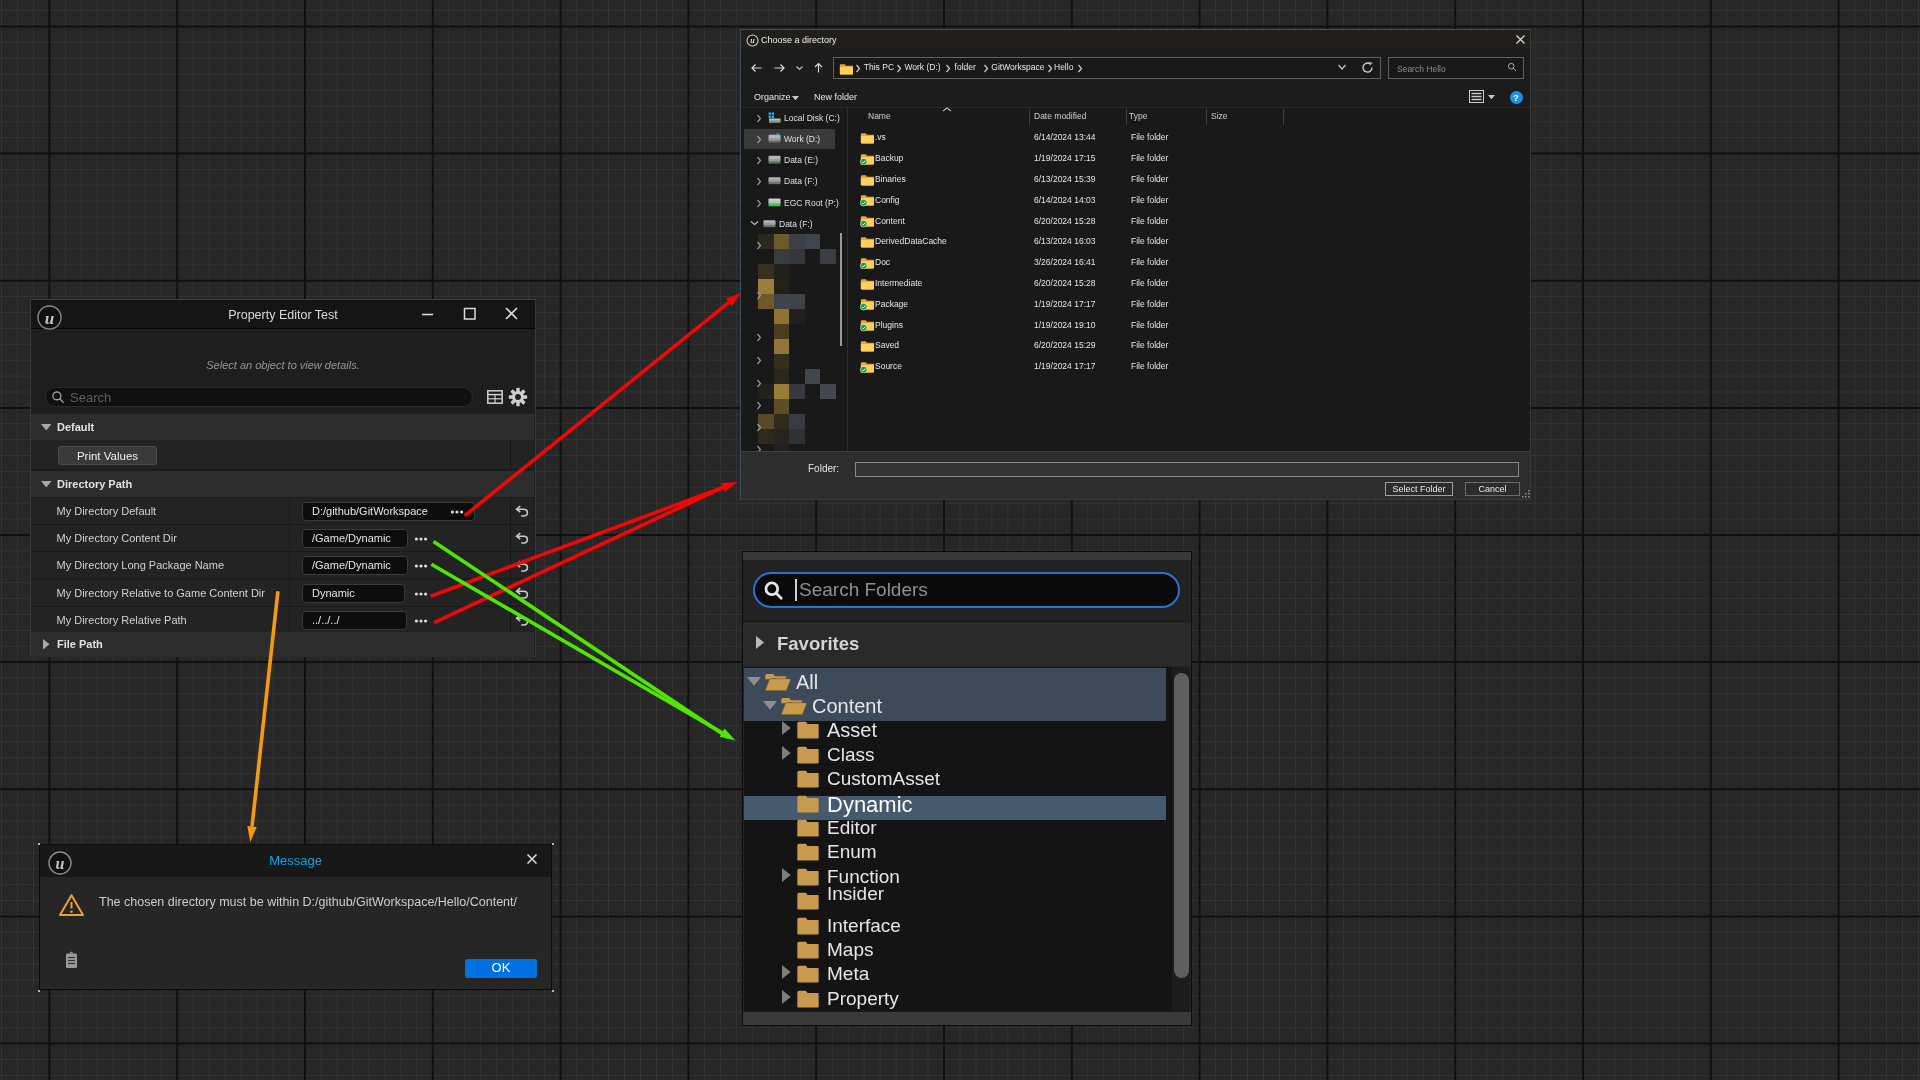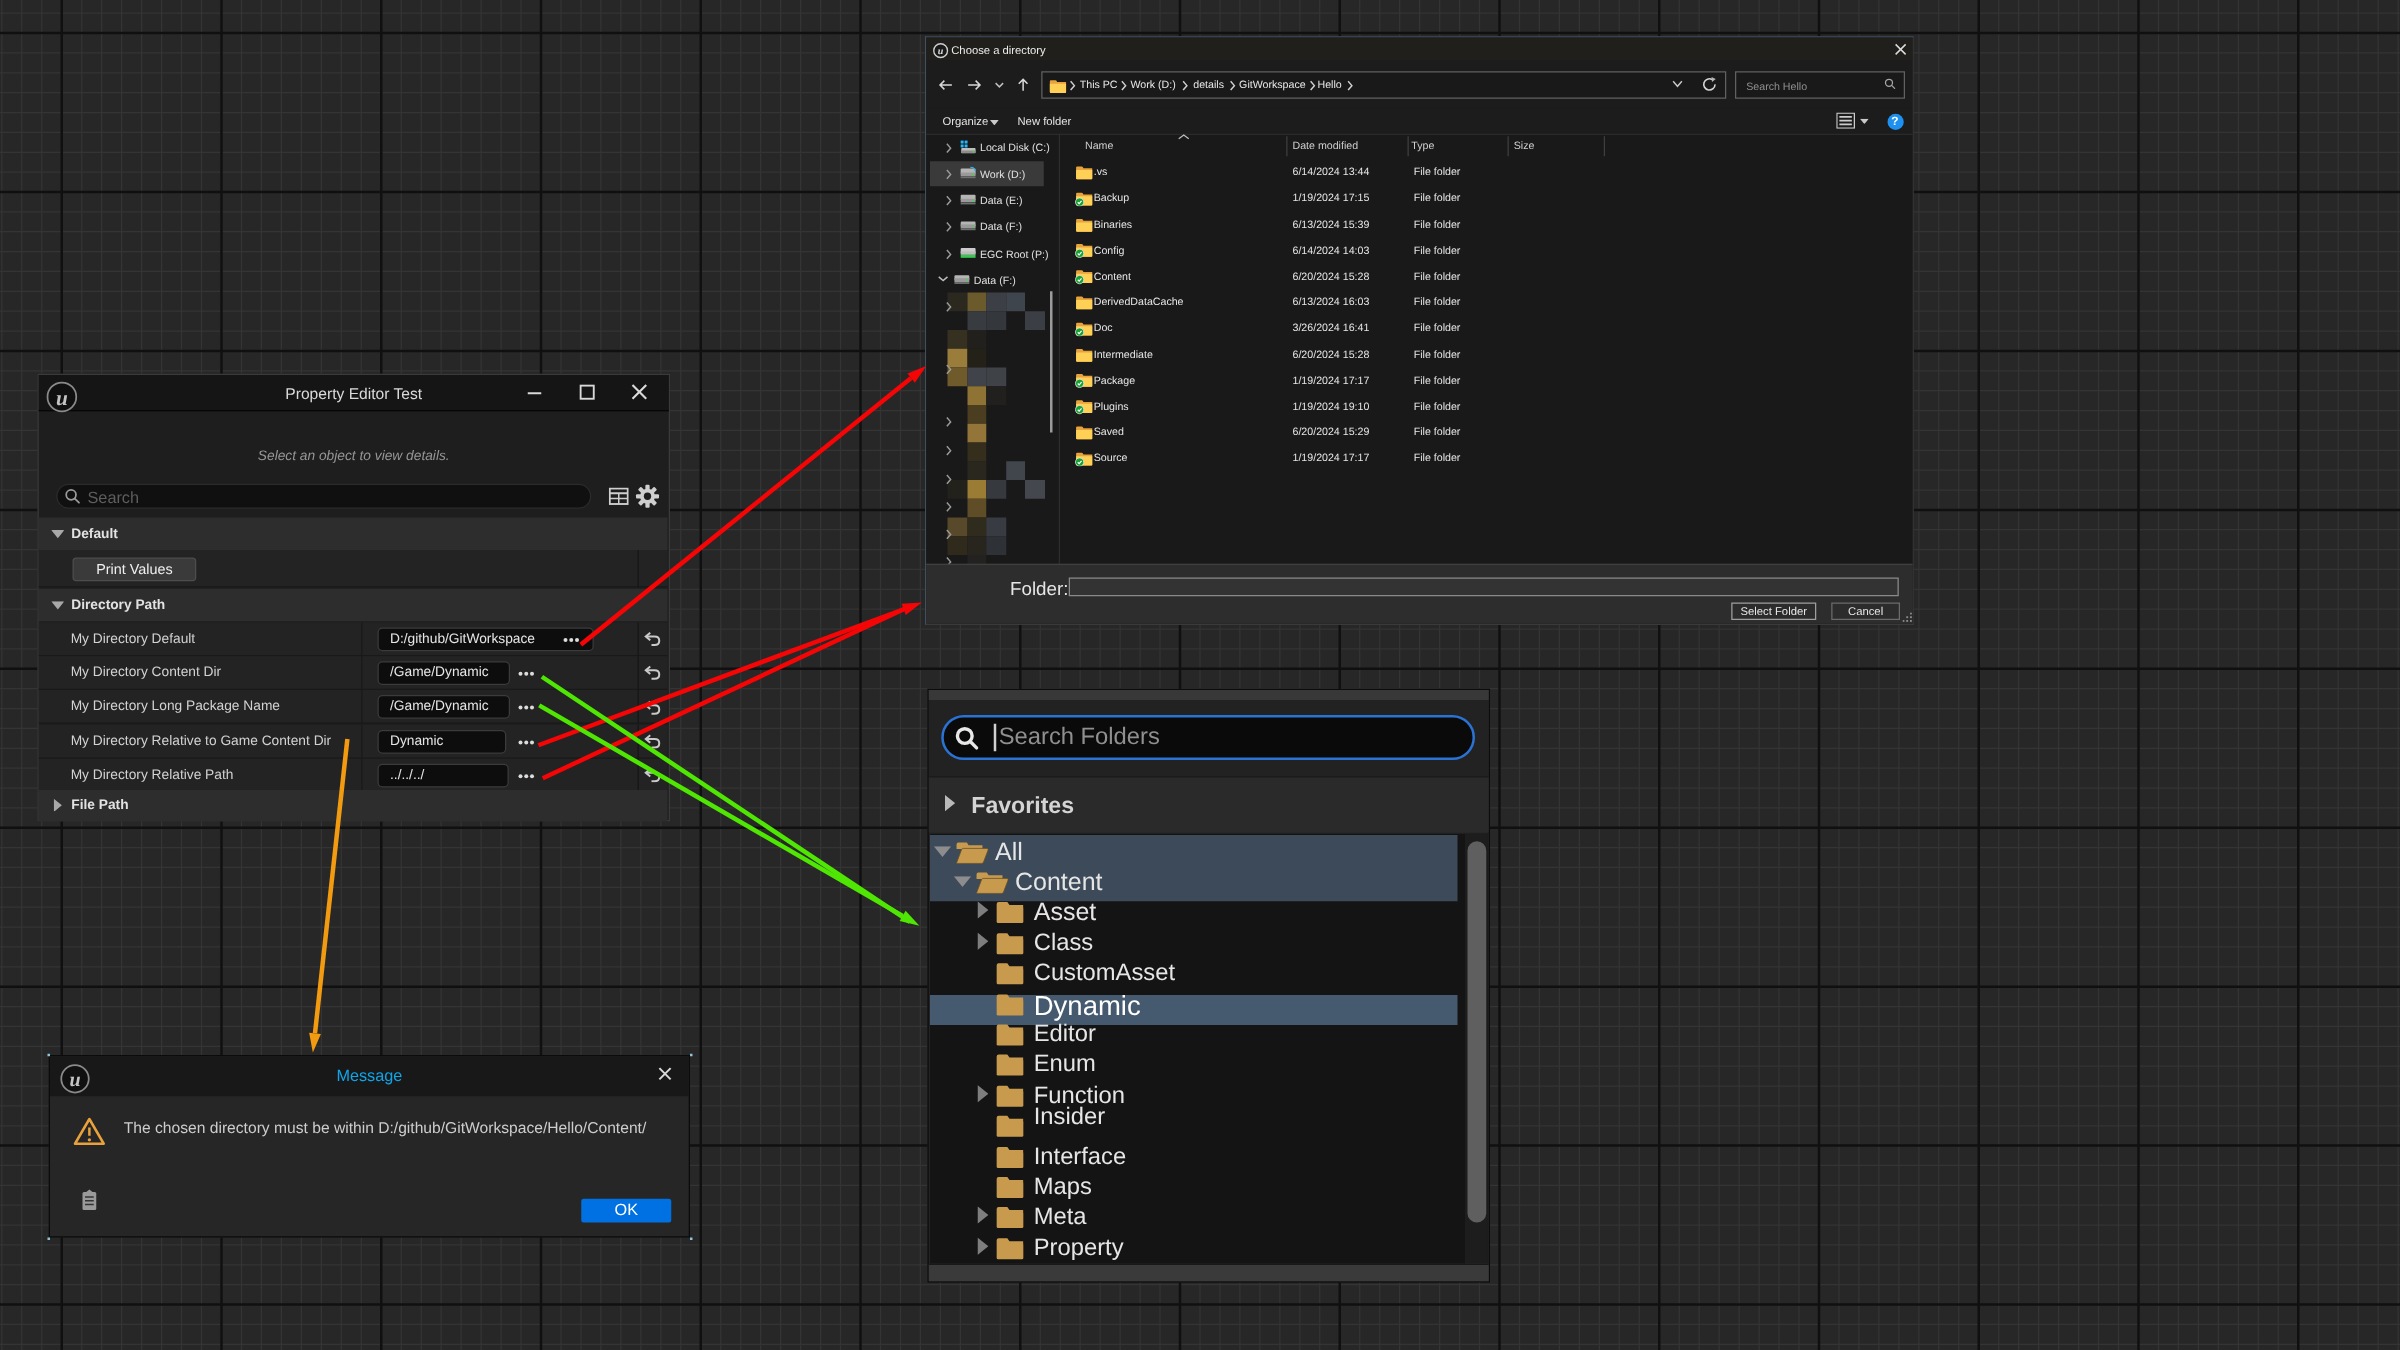--- a/index.html
+++ b/index.html
@@ -272,21 +272,21 @@
       <path d="M45.5 4.5 L48.5 7.5 L51.5 4.5" stroke="#bdbdbd" stroke-width="1.2" fill="none"></path>
       <path d="M67.5 10.5 L67.5 1.5 M64 5 L67.5 1.5 L71 5" stroke="#d8d8d8" stroke-width="1.2" fill="none"></path>
     </svg>
     <div class="fbox" style="left:92px;top:26.5px;width:548px;height:22px"></div>
     <svg class="abs" style="left:98px;top:32.5px" width="14" height="12.5" viewBox="0 0 16 14">
       <path d="M1 2.2 q0-1 1-1 l4.2 0 q0.7 0 1 0.7 l0.5 1 8.3 0 0 9 q0 1-1 1 l-13 0 q-1 0-1-1 z" fill="#e8a33d"></path>
       <path d="M1 4.4 l15 0 0 7.5 q0 1-1 1 l-13 0 q-1 0-1-1 z" fill="#ffd056"></path>
     </svg>
     <div class="abs" style="left:122.8px;top:31.5px;font-size:8.5px;color:#e8e8e8;white-space:nowrap">This&nbsp;PC</div>
     <div class="abs" style="left:163.4px;top:31.5px;font-size:8.5px;color:#e8e8e8;white-space:nowrap">Work&nbsp;(D:)</div>
-    <div class="abs" style="left:213.6px;top:31.5px;font-size:8.5px;color:#e8e8e8;white-space:nowrap">details</div>
+    <div class="abs" style="left:213.6px;top:31.5px;font-size:8.5px;color:#e8e8e8;white-space:nowrap">folder</div>
     <div class="abs" style="left:250.3px;top:31.5px;font-size:8.5px;color:#e8e8e8;white-space:nowrap">GitWorkspace</div>
     <div class="abs" style="left:313.0px;top:31.5px;font-size:8.5px;color:#e8e8e8;white-space:nowrap">Hello</div>
     <svg class="abs" style="left:113.8px;top:33.5px" width="6" height="9" viewBox="0 0 6 9">
       <path d="M1.5 1 L4.5 4.5 L1.5 8" stroke="#cfcfcf" stroke-width="1.2" fill="none"></path>
     </svg>
     <svg class="abs" style="left:154.8px;top:33.5px" width="6" height="9" viewBox="0 0 6 9">
       <path d="M1.5 1 L4.5 4.5 L1.5 8" stroke="#cfcfcf" stroke-width="1.2" fill="none"></path>
     </svg>
     <svg class="abs" style="left:203.9px;top:33.5px" width="6" height="9" viewBox="0 0 6 9">
       <path d="M1.5 1 L4.5 4.5 L1.5 8" stroke="#cfcfcf" stroke-width="1.2" fill="none"></path>
@@ -555,21 +555,21 @@
     <svg class="abs" style="left:119px;top:330.70000000000005px" width="14" height="12.5" viewBox="0 0 16 14">
       <path d="M1 2.2 q0-1 1-1 l4.2 0 q0.7 0 1 0.7 l0.5 1 8.3 0 0 9 q0 1-1 1 l-13 0 q-1 0-1-1 z" fill="#e8a33d"></path>
       <path d="M1 4.4 l15 0 0 7.5 q0 1-1 1 l-13 0 q-1 0-1-1 z" fill="#ffd056"></path>
       <circle cx="4.2" cy="9.8" r="3.8" fill="#17a033" stroke="#e8e8e8" stroke-width="0.7"></circle>
       <path d="M2.5 9.9 l1.3 1.3 2.2-2.6" stroke="#fff" stroke-width="1.1" fill="none"></path>
     </svg>
     <div class="lrow" style="left:134px;top:326.2px;font-size:8.5px">Source</div>
     <div class="lrow" style="left:293px;top:326.2px;font-size:8.5px">1/19/2024 17:17</div>
     <div class="lrow" style="left:390px;top:326.2px;font-size:8.5px">File folder</div>
     <div class="foot"></div>
-    <div class="abs" style="left:67px;top:433px;font-size:15px;color:#e6e6e6">Folder:</div>
+    <div class="abs" style="left:67px;top:433px;font-size:10px;color:#e6e6e6">Folder:</div>
     <div class="abs" style="left:113.5px;top:431.5px;width:664px;height:15px;background:#333333;border:1px solid #8a8a8a"></div>
     <div class="btn" style="left:644px;top:451.5px;width:68px;height:14px;line-height:13px;border:1px solid #9f9f9f">Select Folder</div>
     <div class="btn" style="left:724px;top:451.5px;width:55px;height:14px;line-height:13px;border:1px solid #6b6b6b">Cancel</div>
     <svg class="abs" style="left:781px;top:460px" width="8" height="8">
       <g fill="#8a8a8a">
         <rect x="6" y="0" width="1.5" height="1.5"></rect>
         <rect x="3" y="3" width="1.5" height="1.5"></rect>
         <rect x="6" y="3" width="1.5" height="1.5"></rect>
         <rect x="0" y="6" width="1.5" height="1.5"></rect>
         <rect x="3" y="6" width="1.5" height="1.5"></rect>

